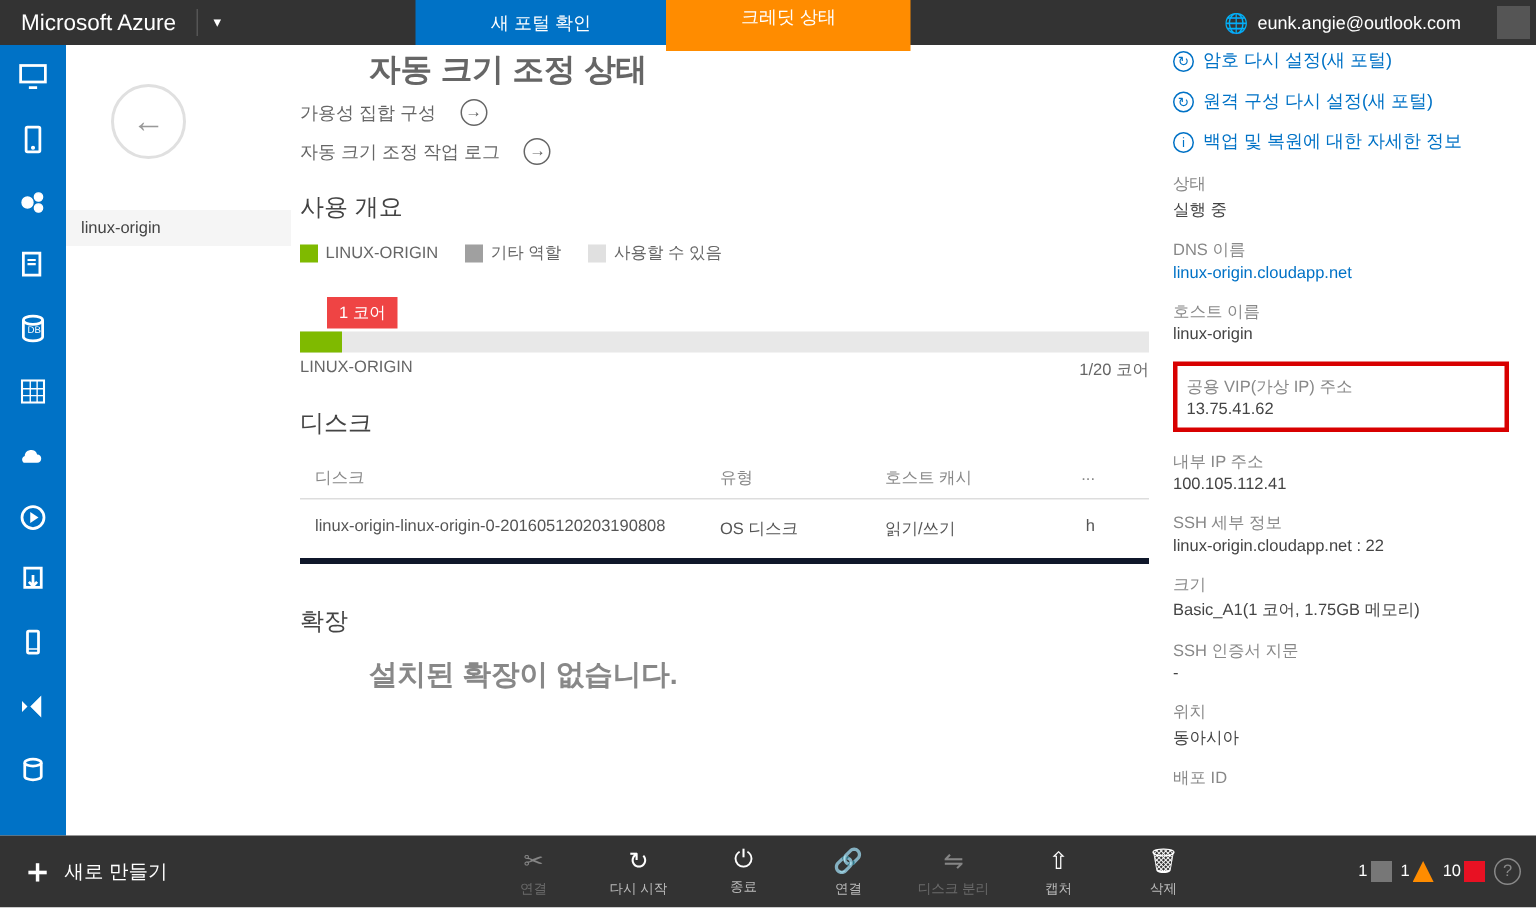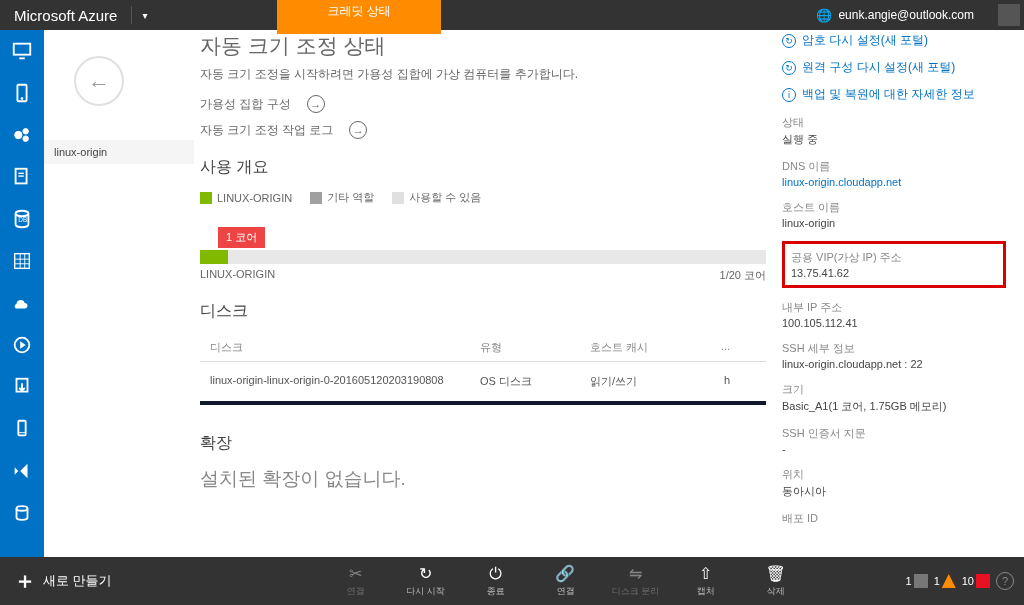--- a/index.html
+++ b/index.html
@@ -19,21 +19,21 @@
 
 .leftnav { position: absolute; left: 0; top: 30px; bottom: 48px; width: 44px; background: #0072c6; display: flex; flex-direction: column; }
 .leftnav .nav-item { height: 42px; display: flex; align-items: center; justify-content: center; color: #fff; cursor: pointer; }
 .leftnav .nav-item svg { width: 22px; height: 22px; fill: #fff; stroke: #fff; }
 
 .breadcrumb { position: absolute; left: 44px; top: 30px; width: 150px; }
 .breadcrumb .back-circle { width: 50px; height: 50px; border: 2px solid #e0e0e0; border-radius: 50%; display: flex; align-items: center; justify-content: center; margin: 26px 0 0 30px; color: #999; font-size: 22px; cursor: pointer; }
 .breadcrumb .crumb { background: #f5f5f5; padding: 6px 10px; font-size: 11px; color: #444; margin-top: 34px; width: 100%; }
 
 .main { position: absolute; left: 194px; top: 30px; right: 248px; bottom: 48px; padding: 0 10px 0 6px; overflow: hidden; }
-.main h2 { font-size: 21px; font-weight: 400; color: #666; margin-top: 2px; margin-bottom: 6px; }
+.main h2 { font-size: 21px; font-weight: 700; color: #666; margin-top: 2px; margin-bottom: 6px; margin-left: 46px; }
 .main p.desc { font-size: 12px; color: #666; margin-bottom: 12px; }
 .main .linkline { font-size: 12px; color: #666; margin-bottom: 8px; display: flex; align-items: center; gap: 16px; cursor: pointer; }
 .main .linkline .arrow-c { width: 18px; height: 18px; border: 1.5px solid #666; border-radius: 50%; display: inline-flex; align-items: center; justify-content: center; font-size: 11px; }
 .main .section-h { font-size: 16px; color: #444; margin: 18px 0 12px; font-weight: 400; }
 
 .legend { display: flex; gap: 18px; font-size: 11px; color: #666; margin-bottom: 22px; }
 .legend .item { display: flex; align-items: center; gap: 5px; }
 .legend .sw { width: 12px; height: 12px; }
 .sw.green { background: #7fba00; }
 .sw.gray { background: #a0a0a0; }
@@ -75,20 +75,21 @@
 .bottombar .help { width: 18px; height: 18px; border: 1.5px solid #888; border-radius: 50%; display: inline-flex; align-items: center; justify-content: center; color: #888; }
 </style>
 </head>
 <body>
 
 <div class="topbar">
   <span class="brand">Microsoft Azure</span>
   <span class="divider"></span>
   <span class="chev">▾</span>
   <span class="spacer1"></span>
+  <span class="btn-blue">새 포털 확인</span>
   <span class="btn-orange">크레딧 상태</span>
   <span class="flex1"></span>
   <span class="globe">🌐</span>
   <span class="user">eunk.angie@outlook.com</span>
   <div class="avatar"></div>
 </div>
 
 <div class="leftnav">
   <div class="nav-item">
       <svg viewBox="0 0 24 24">
@@ -168,21 +169,20 @@
     </div>
 </div>
 
 <div class="breadcrumb">
   <div class="back-circle">←</div>
   <div class="crumb">linux-origin</div>
 </div>
 
 <div class="main">
   <h2>자동 크기 조정 상태</h2>
-  <p class="desc">자동 크기 조정을 시작하려면 가용성 집합에 가상 컴퓨터를 추가합니다.</p>
   <div class="linkline">
     <span>가용성 집합 구성</span>
     <span class="arrow-c">→</span>
   </div>
   <div class="linkline">
     <span>자동 크기 조정 작업 로그</span>
     <span class="arrow-c">→</span>
   </div>
 
   <div class="section-h">사용 개요</div>

